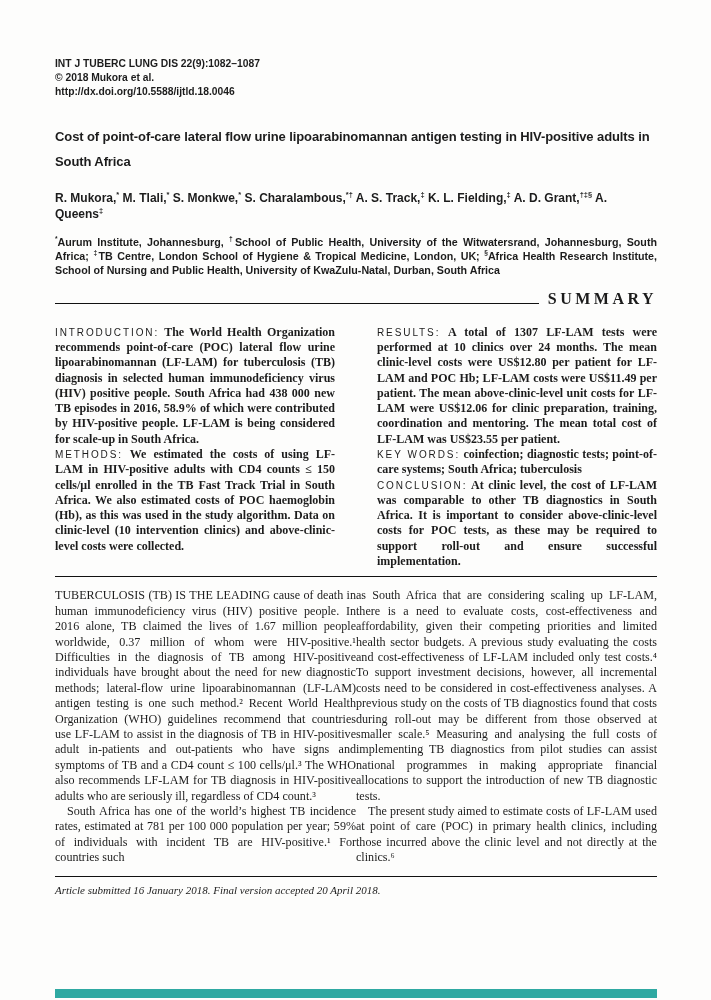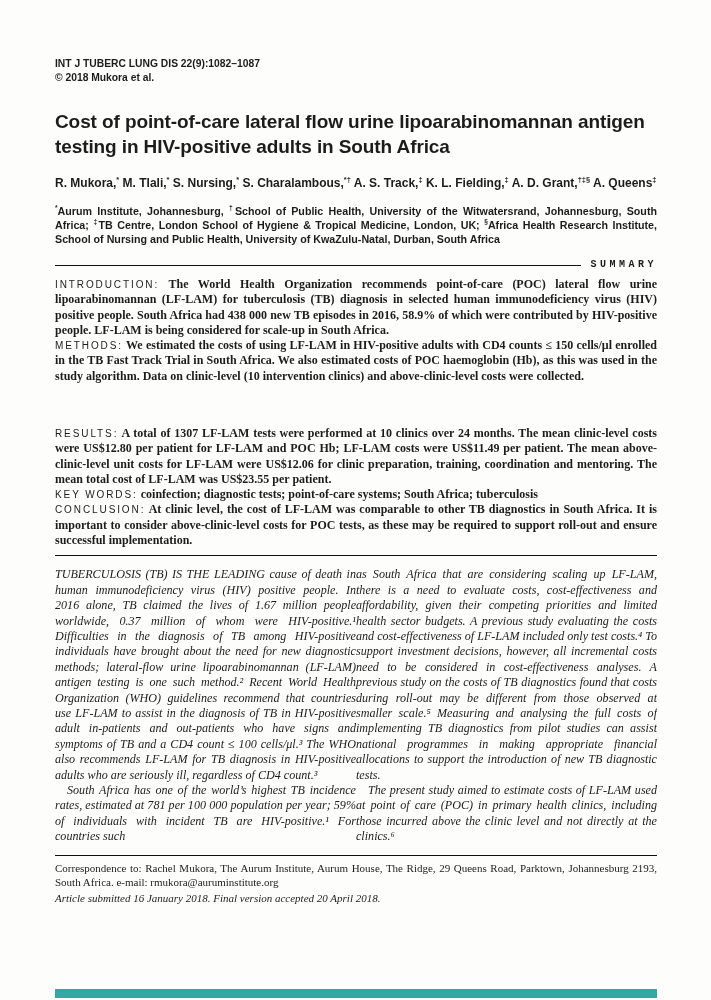--- a/index.html
+++ b/index.html
@@ -19,21 +19,21 @@
   
   .journal-ref {
     font-family: "Liberation Sans", "DejaVu Sans", sans-serif;
     font-weight: bold;
     font-size: 10.3px; line-height: 14.2px;
   }
   .title {
     margin-top: 24px;
     font-family: "Liberation Sans", "DejaVu Sans", sans-serif;
     font-weight: bold;
-    font-size: 19px; line-height: 25px;
+    font-size: 13px; line-height: 25px;
     letter-spacing: -0.1px;
   }
   .authors {
     margin-top: 16px;
     font-family: "Liberation Sans", "DejaVu Sans", sans-serif;
     font-weight: bold;
     font-size: 12px; line-height: 16.5px;
   }
   .affiliations {
     margin-top: 8px;
@@ -49,28 +49,28 @@
   }
   
   .summary-rule {
     margin-top: 13px;
     display: flex; align-items: flex-end; gap: 9px;
   }
   .summary-rule .line {
     flex: 1; border-bottom: 1.5px solid #111; margin-bottom: 4px;
   }
   .summary-rule .label {
-    font-family: Liberation Mono, monospace;
+    font-family: Liberation Serif, serif;
     font-weight: bold;
-    font-size: 10px; letter-spacing: 3.5px;
+    font-size: 16px; letter-spacing: 3.5px;
   }
   
   .summary-cols {
-    margin-top: 7px;
-    display: grid; grid-template-columns: 1fr; column-gap: 17px;
+    margin-top: 17px;
+    display: grid; grid-template-columns: 1fr 1fr; column-gap: 17px;
     font-size: 12px; line-height: 15.3px;
     font-weight: bold;
     text-align: justify;
     gap: 42px;
   }
   .summary-cols p { margin: 0; }
   .runin {
     font-family: "Liberation Sans", "DejaVu Sans", sans-serif;
     font-weight: normal;
     font-size: 10px; letter-spacing: 1.9px;
@@ -78,21 +78,21 @@
   .divider {
     margin-top: 7px;
     border-bottom: 1.3px solid #111;
   }
   
   .body-cols {
     margin-top: 11px;
     display: grid; grid-template-columns: 1fr 1fr; 
     font-size: 12.1px; line-height: 15.4px;
     text-align: justify;
-    max-height: 334px; overflow: hidden; font-style: italic;
+    max-height: 334px; overflow: hidden;
   }
   .body-cols p { margin: 0; }
   .body-cols p.indent { text-indent: 12px; }
   
   .footer {
     margin-top: 10px;
     border-top: 1.1px solid #111;
     padding-top: 5px;
     font-size: 11px; line-height: 14.5px;
   }
@@ -106,27 +106,28 @@
   }
 </style>
 </head>
 <body style="color: rgb(28, 28, 28);">
 
 <div class="page">
 
   <div class="journal-ref">
     <div>INT J TUBERC LUNG DIS 22(9):1082–1087</div>
     <div>© 2018 Mukora et al.</div>
+    <div>http://dx.doi.org/10.5588/ijtld.18.0046</div>
   </div>
 
   <h1 class="title">Cost of point-of-care lateral flow urine lipoarabinomannan antigen testing in HIV-positive adults in South Africa</h1>
 
   <p class="authors"><span>R. Mukora,</span><sup>*</sup>
     <span>M. Tlali,</span><sup>*</sup>
-    <span>S. Nursing,</span><sup>*</sup>
+    <span>S. Monkwe,</span><sup>*</sup>
     <span>S. Charalambous,</span><sup>*†</sup>
     <span>A. S. Track,</span><sup>‡</sup>
     <span>K. L. Fielding,</span><sup>‡</sup>
     <span>A. D. Grant,</span><sup>†‡§</sup>
     <span>A. Queens</span><sup>‡</sup></p>
 
   <p class="affiliations"><sup>*</sup><span>Aurum Institute, Johannesburg,</span>
     <sup>†</sup><span>School of Public Health, University of the Witwatersrand, Johannesburg, South Africa;</span>
     <sup>‡</sup><span>TB Centre, London School of Hygiene &amp; Tropical Medicine, London, UK;</span>
     <sup>§</sup><span>Africa Health Research Institute, School of Nursing and Public Health, University of KwaZulu-Natal, Durban, South Africa</span></p>
@@ -155,19 +156,18 @@
       <p>TUBERCULOSIS (TB) IS THE LEADING cause of death in human immunodeficiency virus (HIV) positive people. In 2016 alone, TB claimed the lives of 1.67 million people worldwide, 0.37 million of whom were HIV-positive.¹ Difficulties in the diagnosis of TB among HIV-positive individuals have brought about the need for new diagnostic methods; lateral-flow urine lipoarabinomannan (LF-LAM) antigen testing is one such method.² Recent World Health Organization (WHO) guidelines recommend that countries use LF-LAM to assist in the diagnosis of TB in HIV-positive adult in-patients and out-patients who have signs and symptoms of TB and a CD4 count ≤ 100 cells/μl.³ The WHO also recommends LF-LAM for TB diagnosis in HIV-positive adults who are seriously ill, regardless of CD4 count.³</p>
       <p class="indent">South Africa has one of the world’s highest TB incidence rates, estimated at 781 per 100 000 population per year; 59% of individuals with incident TB are HIV-positive.¹ For countries such</p>
     </div>
     <div>
       <p>as South Africa that are considering scaling up LF-LAM, there is a need to evaluate costs, cost-effectiveness and affordability, given their competing priorities and limited health sector budgets. A previous study evaluating the costs and cost-effectiveness of LF-LAM included only test costs.⁴ To support investment decisions, however, all incremental costs need to be considered in cost-effectiveness analyses. A previous study on the costs of TB diagnostics found that costs during roll-out may be different from those observed at smaller scale.⁵ Measuring and analysing the full costs of implementing TB diagnostics from pilot studies can assist national programmes in making appropriate financial allocations to support the introduction of new TB diagnostic tests.</p>
       <p class="indent">The present study aimed to estimate costs of LF-LAM used at point of care (POC) in primary health clinics, including those incurred above the clinic level and not directly at the clinics.⁶</p>
     </div>
   </div>
 
   <div class="footer">
-    <p class="corr">Correspondence to: Rachel Mukora, The Aurum Institute, Aurum House, The Ridge, 29 Queens Road, Parktown, Johannesburg 2193, South Africa. e-mail: rmukora@auruminstitute.org</p>
     <p class="submitted">Article submitted 16 January 2018. Final version accepted 20 April 2018.</p>
   </div>
 
   <div class="accent-bar" style="background: rgb(47, 169, 162);"></div>
 
 </div>
 
 </body></html>

